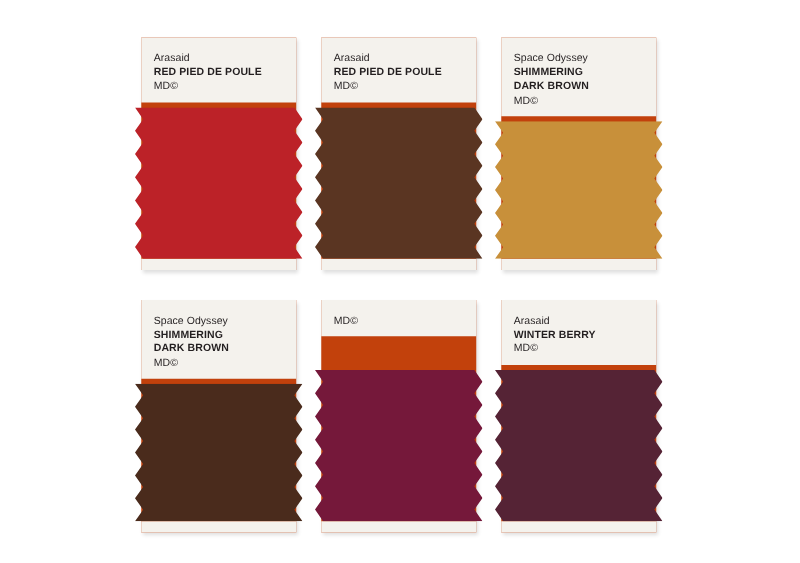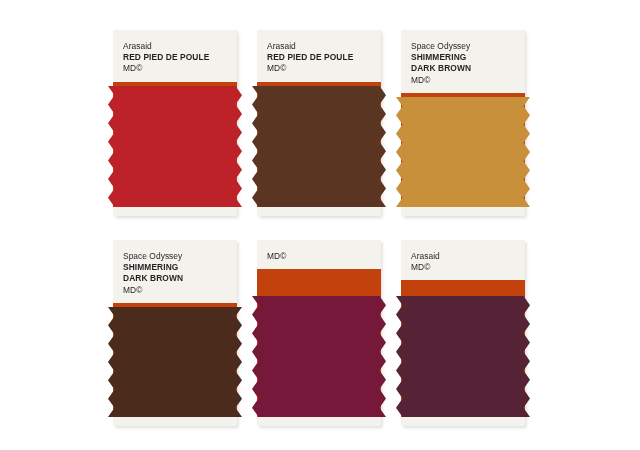--- a/index.html
+++ b/index.html
@@ -170,20 +170,21 @@
         <div class="card-footer"></div>
         <div class="fabric-wrap">
           <svg class="fabric" viewBox="0 0 134 121" preserveAspectRatio="none">
             <path d="M 0,0 L 6.50,9.31 L 0,18.62 L 6.50,27.92 L 0,37.23 L 6.50,46.54 L 0,55.85 L 6.50,65.15 L 0,74.46 L 6.50,83.77 L 0,93.08 L 6.50,102.38 L 0,111.69 L 6.50,121.00 L 0,121.00 L 134,121 L 127.50,111.69 L 134,102.38 L 127.50,93.08 L 134,83.77 L 127.50,74.46 L 134,65.15 L 127.50,55.85 L 134,46.54 L 127.50,37.23 L 134,27.92 L 127.50,18.62 L 134,9.31 L 127.50,0.00 L 134,0.00 Z" fill="#75183a"></path>
           </svg>
         </div>
       </div>
       <div class="swatch-card">
         <div class="card-label">
           <span class="label-line collection">Arasaid</span>
+          <span class="label-line colorname">WINTER BERRY</span>
           <span class="label-line code">MD©</span>
         </div>
         <div class="card-footer"></div>
         <div class="fabric-wrap">
           <svg class="fabric" viewBox="0 0 134 121" preserveAspectRatio="none">
             <path d="M 0,0 L 6.50,9.31 L 0,18.62 L 6.50,27.92 L 0,37.23 L 6.50,46.54 L 0,55.85 L 6.50,65.15 L 0,74.46 L 6.50,83.77 L 0,93.08 L 6.50,102.38 L 0,111.69 L 6.50,121.00 L 0,121.00 L 134,121 L 127.50,111.69 L 134,102.38 L 127.50,93.08 L 134,83.77 L 127.50,74.46 L 134,65.15 L 127.50,55.85 L 134,46.54 L 127.50,37.23 L 134,27.92 L 127.50,18.62 L 134,9.31 L 127.50,0.00 L 134,0.00 Z" fill="#552335"></path>
           </svg>
         </div>
       </div>
     </div>

